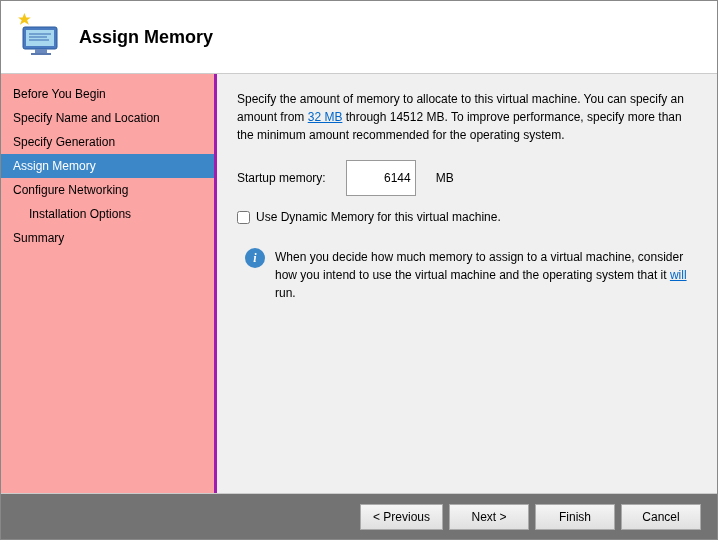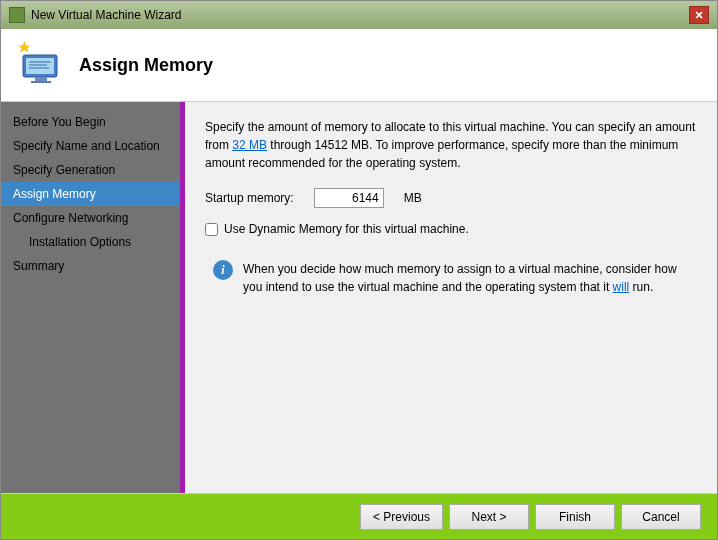--- a/index.html
+++ b/index.html
@@ -78,23 +78,23 @@
       font-size: 18px;
       font-weight: bold;
       color: #000;
     }
     .main-body {
       display: flex;
       flex: 1;
       overflow: hidden;
     }
     .sidebar {
-      width: 184px;
-      background: #737373;
-      border-right: 5px solid #a21caf;
+      width: 216px;
+      background: #fca5a5;
+      border-right: 3px solid #a21caf;
       padding: 8px 0;
       flex-shrink: 0;
     }
     .sidebar-item {
       padding: 5px 12px;
       font-size: 12px;
       color: #000;
       cursor: pointer;
       white-space: nowrap;
     }
@@ -127,21 +127,21 @@
       gap: 20px;
       margin-bottom: 14px;
     }
     .form-label {
       font-size: 12px;
       color: #000;
       white-space: nowrap;
     }
     .memory-input {
       width: 70px;
-      height: 20px;
+      height: 36px;
       border: 1px solid #999;
       background: white;
       padding: 2px 4px;
       font-size: 12px;
       text-align: right;
     }
     .mb-label {
       font-size: 12px;
       color: #000;
     }
@@ -184,21 +184,21 @@
     .info-text {
       font-size: 12px;
       color: #000;
       line-height: 1.5;
     }
     .info-text .link-text {
       color: #0066cc;
     }
     .footer {
       border-top: 1px solid #ccc;
-      background: #84cc16;
+      background: #737373;
       padding: 8px 16px;
       display: flex;
       justify-content: flex-end;
       gap: 6px;
       flex-shrink: 0;
       height: 46px;
       align-items: center;
     }
     .btn {
       height: 26px;
@@ -213,27 +213,20 @@
     .top-area {
       display: flex;
       flex-direction: column;
     }
   </style>
 </head>
 <body>
 
 <div class="window">
 
-  <div class="title-bar">
-    <div class="title-bar-left">
-      <div class="title-bar-icon"></div>
-      <span class="title-bar-text">New Virtual Machine Wizard</span>
-    </div>
-    <div class="title-bar-close">✕</div>
-  </div>
 
   <div class="top-area" style="flex:1;overflow:hidden;display:flex;flex-direction:column;">
 
     <div class="header-section">
 
       <svg class="header-icon" viewBox="0 0 48 48" xmlns="http://www.w3.org/2000/svg">
 
         <polygon points="6,0 8,5 13,5 9,8 11,13 6,10 1,13 3,8 -1,5 4,5" fill="#f5c518" transform="translate(2,0) scale(0.9)"></polygon>
 
         <rect x="6" y="14" width="34" height="22" rx="2" fill="#4a7abf" stroke="#2a5a9f" stroke-width="1"></rect>

